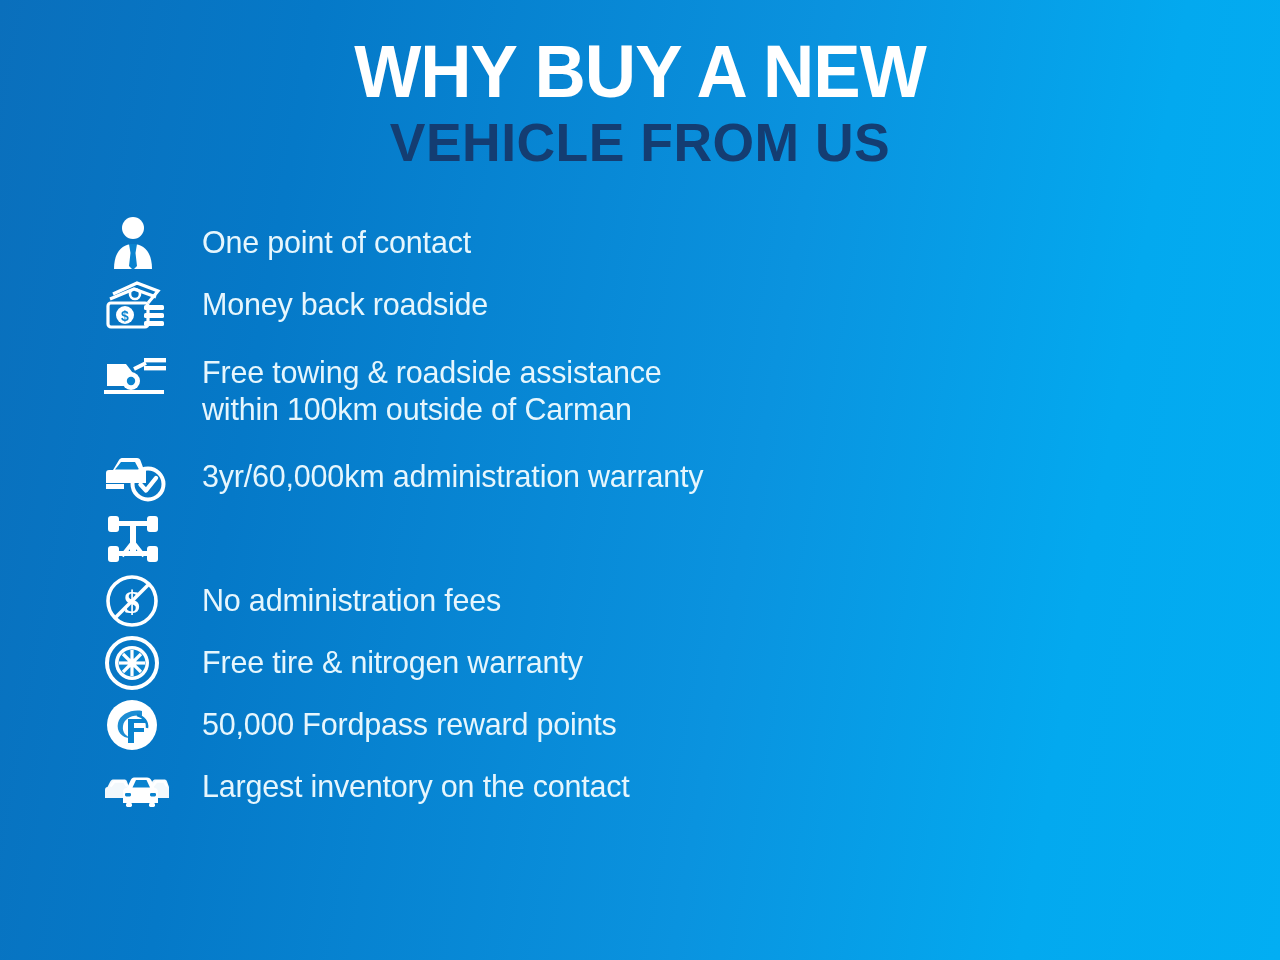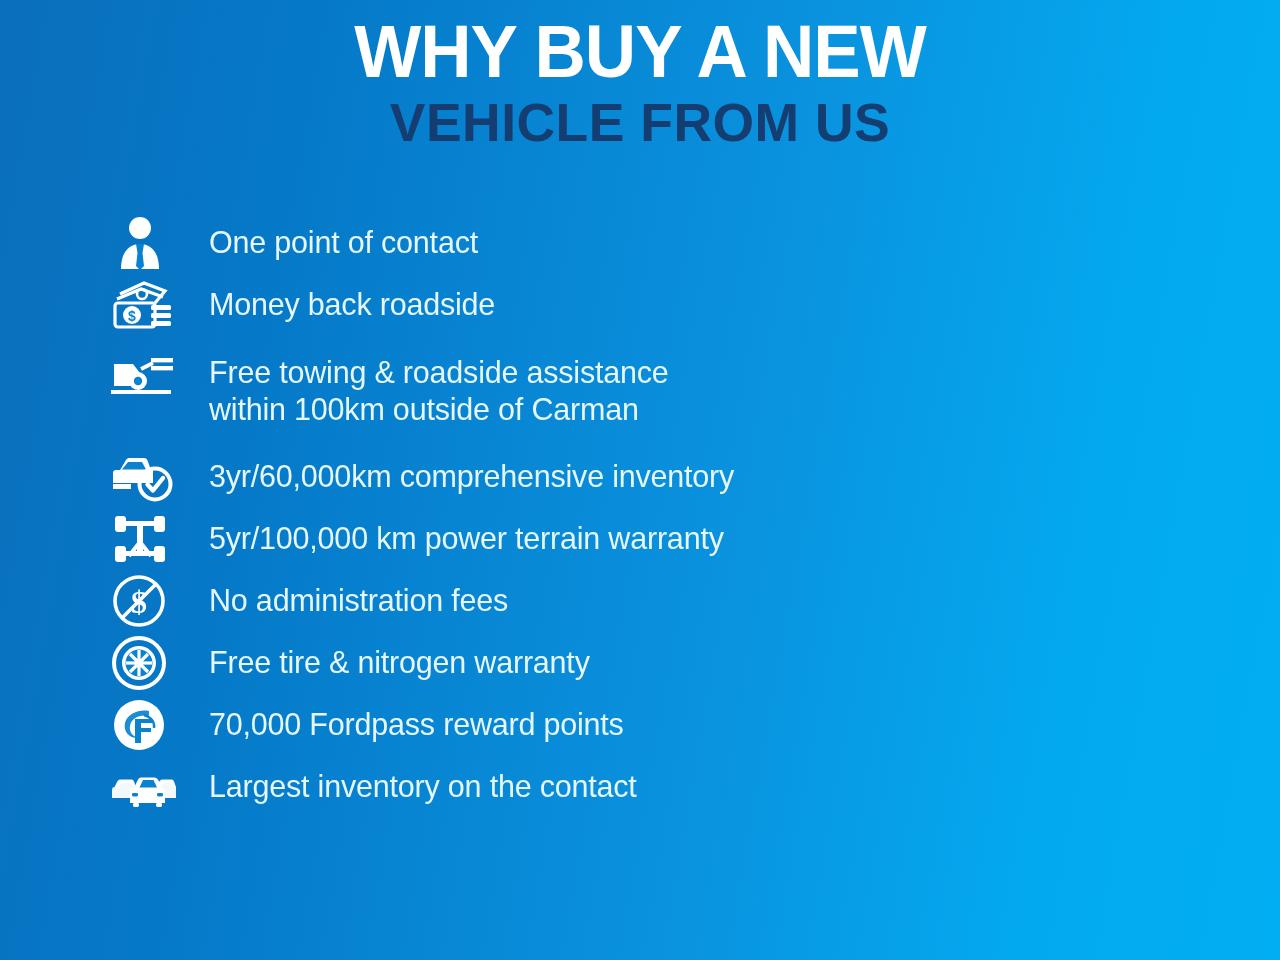--- a/index.html
+++ b/index.html
@@ -16,21 +16,21 @@
   }
   .poster {
     width: 1280px;
     height: 960px;
     position: relative;
     box-sizing: border-box;
   }
   .header {
     width: 100%;
     text-align: center;
-    padding-top: 16px;
+    padding-top: 36px;
   }
   .title-main {
     font-family: "Liberation Sans", sans-serif;
     font-weight: bold;
     font-size: 74px;
     line-height: 0.96;
     letter-spacing: -1px;
     color: #ffffff;
     margin: 0;
     text-transform: uppercase;
@@ -43,21 +43,21 @@
     line-height: 1.0;
     letter-spacing: 0.5px;
     color: #143d72;
     margin: 8px 0 0 0;
     text-transform: uppercase;
     transform: scaleX(0.99);
   }
   .features {
     position: absolute;
     top: 212px;
-    left: 7px;
+    left: 0;
     width: 1068px;
   }
   .feature {
     display: flex;
     align-items: center;
     min-height: 62px;
     padding-left: 104px;
     box-sizing: border-box;
   }
   .feature .icon-wrap {
@@ -152,39 +152,38 @@
     <div class="feature">
       <span class="icon-wrap">
         <svg width="66" height="52" viewBox="0 0 66 52" aria-hidden="true">
           <path d="M2 32 L2 22 C2 20 3 19 5 19 L9 19 L15 9 C16 7.5 17 7 19 7 L33 7 C35 7 36 8 36.5 9.5 L40 19 L42 19 L42 32 Z" fill="#ffffff"></path>
           <path d="M11 18.5 L17 11 L31 11 L35 18.5 Z" fill="#0a83cf"></path>
           <rect x="2" y="33" width="18" height="5" fill="#ffffff"></rect>
           <circle cx="44" cy="33" r="15.5" fill="none" stroke="#ffffff" stroke-width="4"></circle>
           <path d="M36.5 33.5 L42 39.5 L52 27" fill="none" stroke="#ffffff" stroke-width="4.4" stroke-linecap="round" stroke-linejoin="round"></path>
         </svg>
       </span>
-      <span class="label">3yr/60,000km comprehensive inventory</span>
+      <span class="label">3yr/60,000km administration warranty</span>
     </div>
 
     <div class="feature">
       <span class="icon-wrap">
         <svg width="58" height="58" viewBox="0 0 58 58" aria-hidden="true">
           <g fill="#ffffff">
             <rect x="4" y="6" width="11" height="16" rx="3"></rect>
             <rect x="43" y="6" width="11" height="16" rx="3"></rect>
             <rect x="4" y="36" width="11" height="16" rx="3"></rect>
             <rect x="43" y="36" width="11" height="16" rx="3"></rect>
             <rect x="13" y="11" width="32" height="5"></rect>
             <rect x="13" y="41" width="32" height="5"></rect>
             <rect x="26" y="13" width="6" height="32"></rect>
           </g>
           <path d="M18 46 L29 32 L40 46" fill="none" stroke="#ffffff" stroke-width="4"></path>
         </svg>
       </span>
-      <span class="label">5yr/100,000 km power terrain warranty</span>
     </div>
 
     <div class="feature">
       <span class="icon-wrap">
         <svg width="56" height="56" viewBox="0 0 56 56" aria-hidden="true">
           <circle cx="28" cy="28" r="24" fill="none" stroke="#ffffff" stroke-width="3.6"></circle>
           <text x="28" y="40" font-family="'Liberation Serif', serif" font-size="32" font-weight="bold" fill="#ffffff" text-anchor="middle">$</text>
           <line x1="11" y1="45" x2="45" y2="11" stroke="#ffffff" stroke-width="3.6"></line>
         </svg>
       </span>
@@ -211,21 +210,21 @@
 
     <div class="feature">
       <span class="icon-wrap">
         <svg width="56" height="56" viewBox="0 0 56 56" aria-hidden="true">
           <circle cx="28" cy="28" r="25" fill="#ffffff"></circle>
           <path d="M38 14 C28 12 16 17 14 26 C12 35 19 42 28 41 C22 40 18 35 19 29 C20 22 28 17 38 19 Z" fill="#0a83cf" opacity="0.92"></path>
           <path d="M24 22 L42 22 L42 26 L30 26 L30 31 L40 31 L40 35 L30 35 L30 46 L24 46 Z" fill="#0a83cf"></path>
           <path d="M33 18 C40 20 44 25 43 31" fill="none" stroke="#0a83cf" stroke-width="2.4"></path>
         </svg>
       </span>
-      <span class="label">70,000 Fordpass reward points</span>
+      <span class="label">50,000 Fordpass reward points</span>
     </div>
 
     <div class="feature">
       <span class="icon-wrap">
         <svg width="68" height="44" viewBox="0 0 68 44" aria-hidden="true">
           <g fill="#ffffff">
             <path d="M1 33 L1 25 C1 23 2 22 3.5 22 L6 17 C7 15 8 14.5 10 14.5 L20 14.5 C21.5 14.5 22.5 15 23 16.5 L25 22 L25 33 Z" opacity="0.95"></path>
             <path d="M43 33 L43 25 C43 23 44 22 45.5 22 L48 17 C49 15 50 14.5 52 14.5 L60 14.5 C61.5 14.5 62.5 15 63 16.5 L65 22 L65 33 Z" opacity="0.95"></path>
           </g>
           <g fill="none" stroke="#ffffff" stroke-width="2.4">

